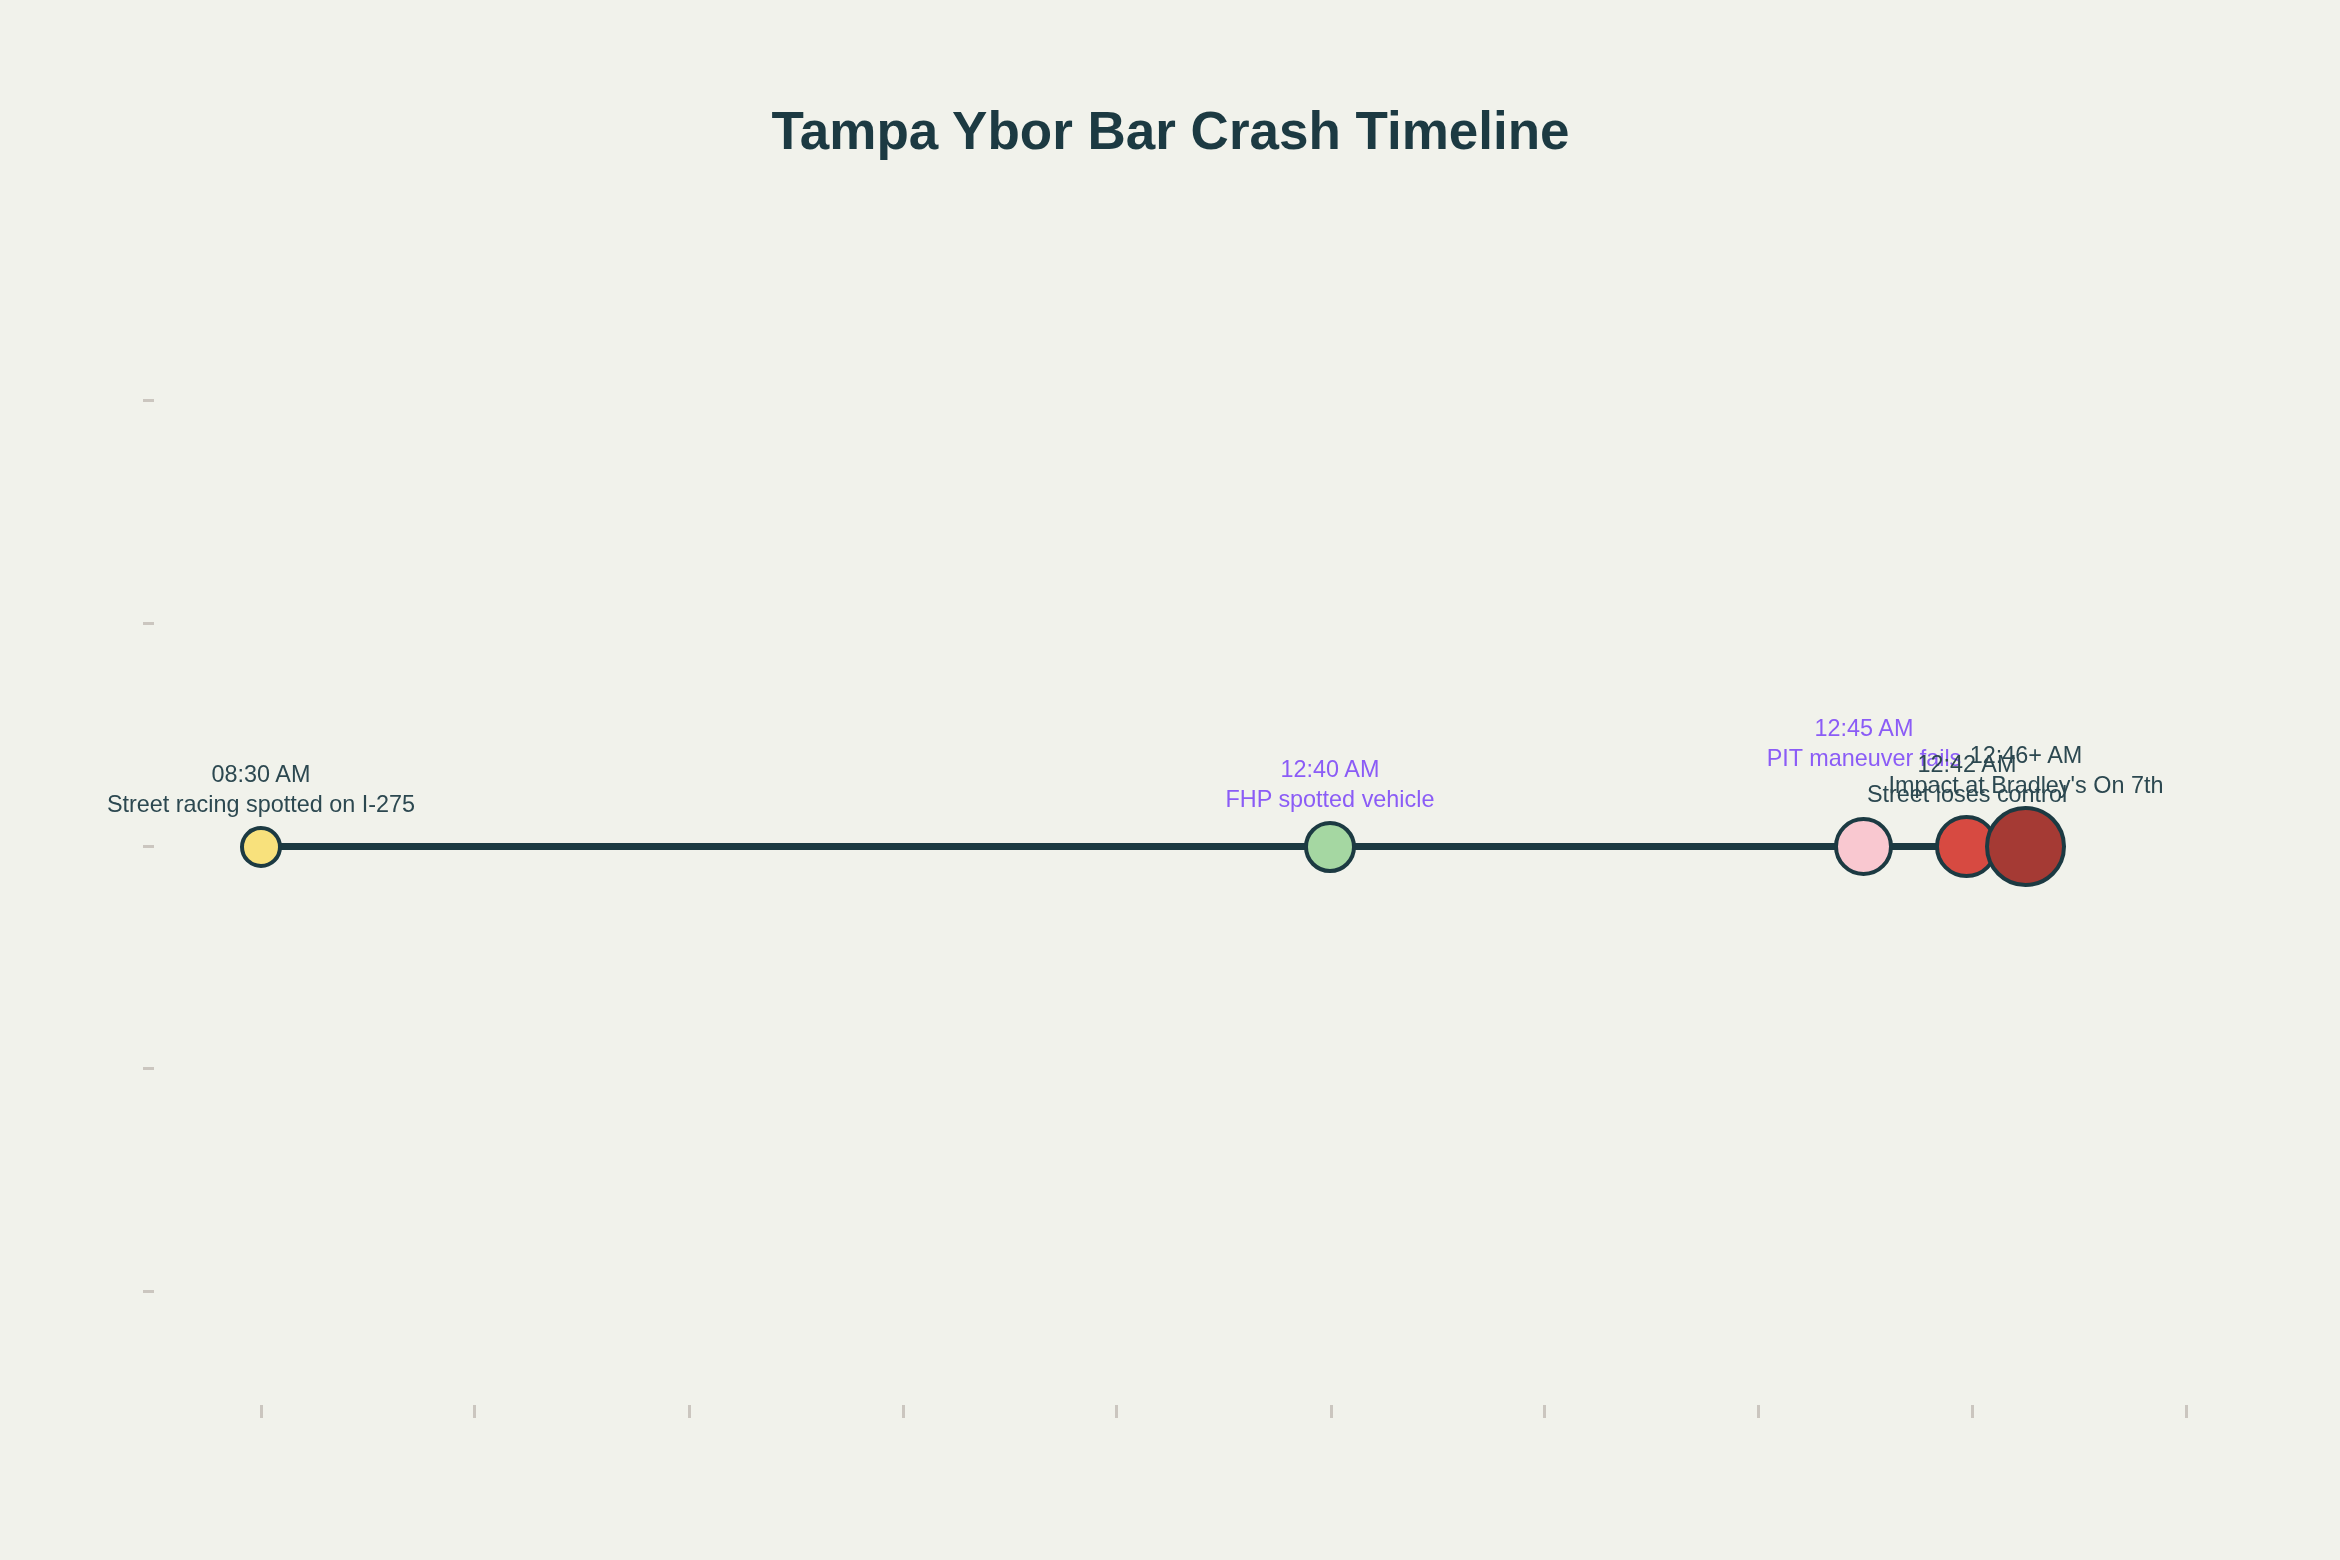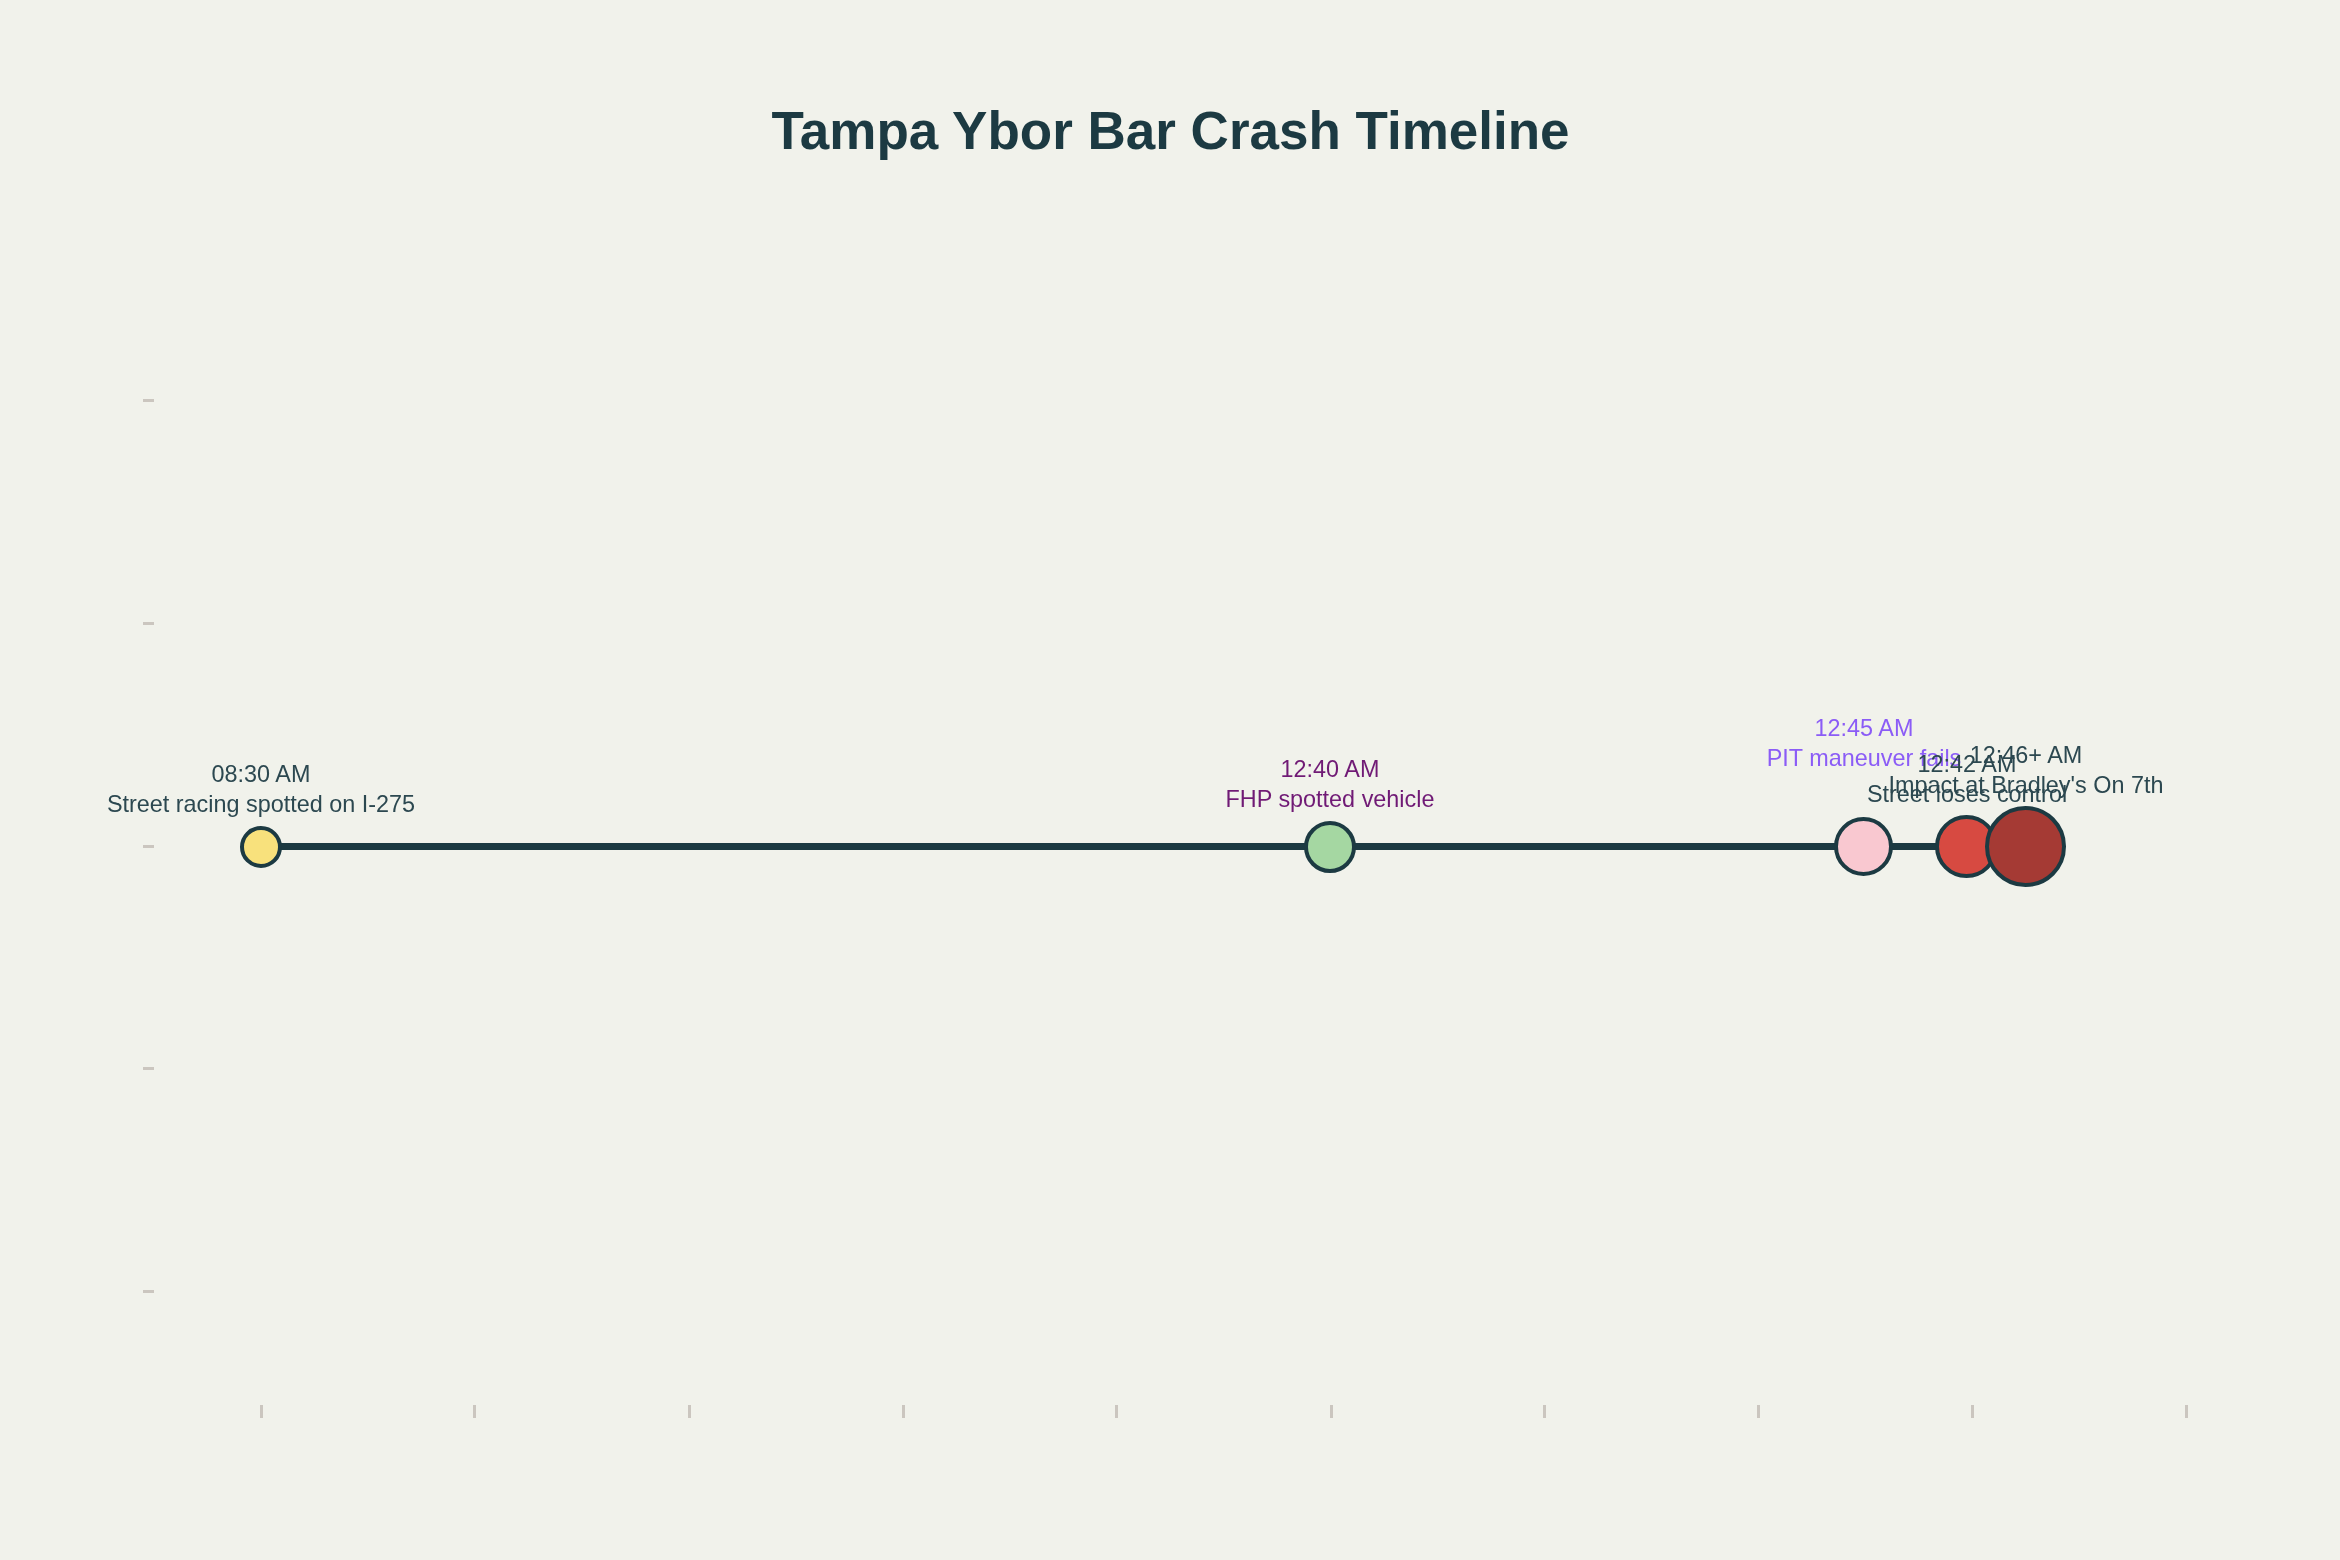--- a/index.html
+++ b/index.html
@@ -79,21 +79,21 @@
       <div class="timeline-line" style="left: 261px; width: 1764px; top: 843px; background: rgb(28, 58, 66);"></div>
       <div class="event-marker" style="width: 42px; height: 42px; left: 240px; top: 826px; background: rgb(248, 225, 124); border: 4.9px solid rgb(28, 58, 66);"></div>
       <div class="event-marker" style="width: 52px; height: 52px; left: 1304px; top: 821px; background: rgb(165, 215, 162); border: 4.9px solid rgb(28, 58, 66);"></div>
       <div class="event-marker" style="width: 59px; height: 59px; left: 1834px; top: 817px; background: rgb(249, 200, 208); border: 4.9px solid rgb(28, 58, 66);"></div>
       <div class="event-marker" style="width: 63px; height: 63px; left: 1935px; top: 815px; background: rgb(215, 74, 65); border: 4.9px solid rgb(28, 58, 66);"></div>
       <div class="event-marker" style="width: 81px; height: 81px; left: 1985px; top: 806px; background: rgb(165, 58, 52); border: 4.9px solid rgb(28, 58, 66);"></div>
       <div class="event-label" style="left: 261px; bottom: 741px; color: rgb(44, 72, 80);">
         <div>08:30 AM</div>
         <div>Street racing spotted on I-275</div>
       </div>
-      <div class="event-label" style="left: 1330px; bottom: 746px; color: #701a75;">
+      <div class="event-label" style="left: 1330px; bottom: 746px; color: #8b5cf6;">
         <div>12:40 AM</div>
         <div>FHP spotted vehicle</div>
       </div>
       <div class="event-label" style="left: 1864px; bottom: 787px; color: #8b5cf6;">
         <div>12:45 AM</div>
         <div>PIT maneuver fails</div>
       </div>
       <div class="event-label" style="left: 1967px; bottom: 751px; color: rgb(44, 72, 80);">
         <div>12:42 AM</div>
         <div>Street loses control</div>

